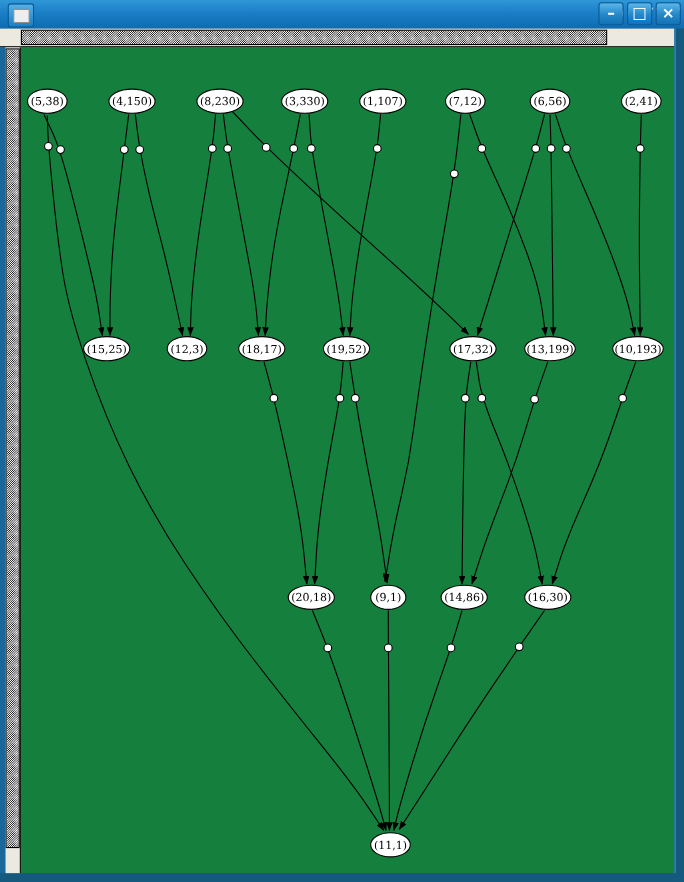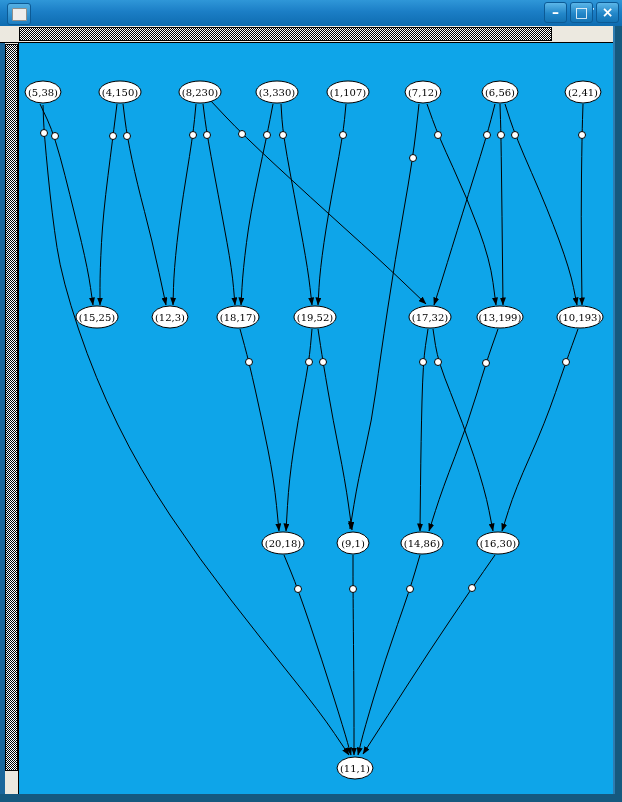--- a/index.html
+++ b/index.html
@@ -34,21 +34,21 @@
              background:#ece9e0; border-bottom:1px solid #000; }
   .hscroll { position:absolute; left:19px; top:26px; width:594px; height:17px; box-sizing:border-box;
              background:#ece9e0; border-bottom:1px solid #000; }
   .hthumb  { position:absolute; left:0; top:1px; width:533px; height:14px; box-sizing:border-box;
              border:1px solid #000; }
   .left-frame { position:absolute; left:0; top:43px; width:5px; height:751px; background:#1a679c; }
   .vscroll { position:absolute; left:5px; top:43px; width:14px; height:751px; box-sizing:border-box;
              background:#ece9e0; border-right:1px solid #000; }
   .vthumb  { position:absolute; left:0; top:1px; width:13px; height:727px; box-sizing:border-box;
              border:1px solid #000; }
-  .canvas  { position:absolute; left:19px; top:43px; width:594px; height:751px; background:#0ea5e9; }
+  .canvas  { position:absolute; left:19px; top:43px; width:594px; height:751px; background:#15803d; }
   .right-frame  { position:absolute; left:613px; top:26px; width:9px; height:768px;
                   background:linear-gradient(90deg,#2e7cb0 0px,#2e7cb0 2px,#15597f 2px); }
   .bottom-frame { position:absolute; left:0; top:794px; width:622px; height:8px; background:#15597f; }
 
   svg text { font-family:"DejaVu Serif", serif; }
 </style>
 </head>
 <body>
 
 <div class="window">

